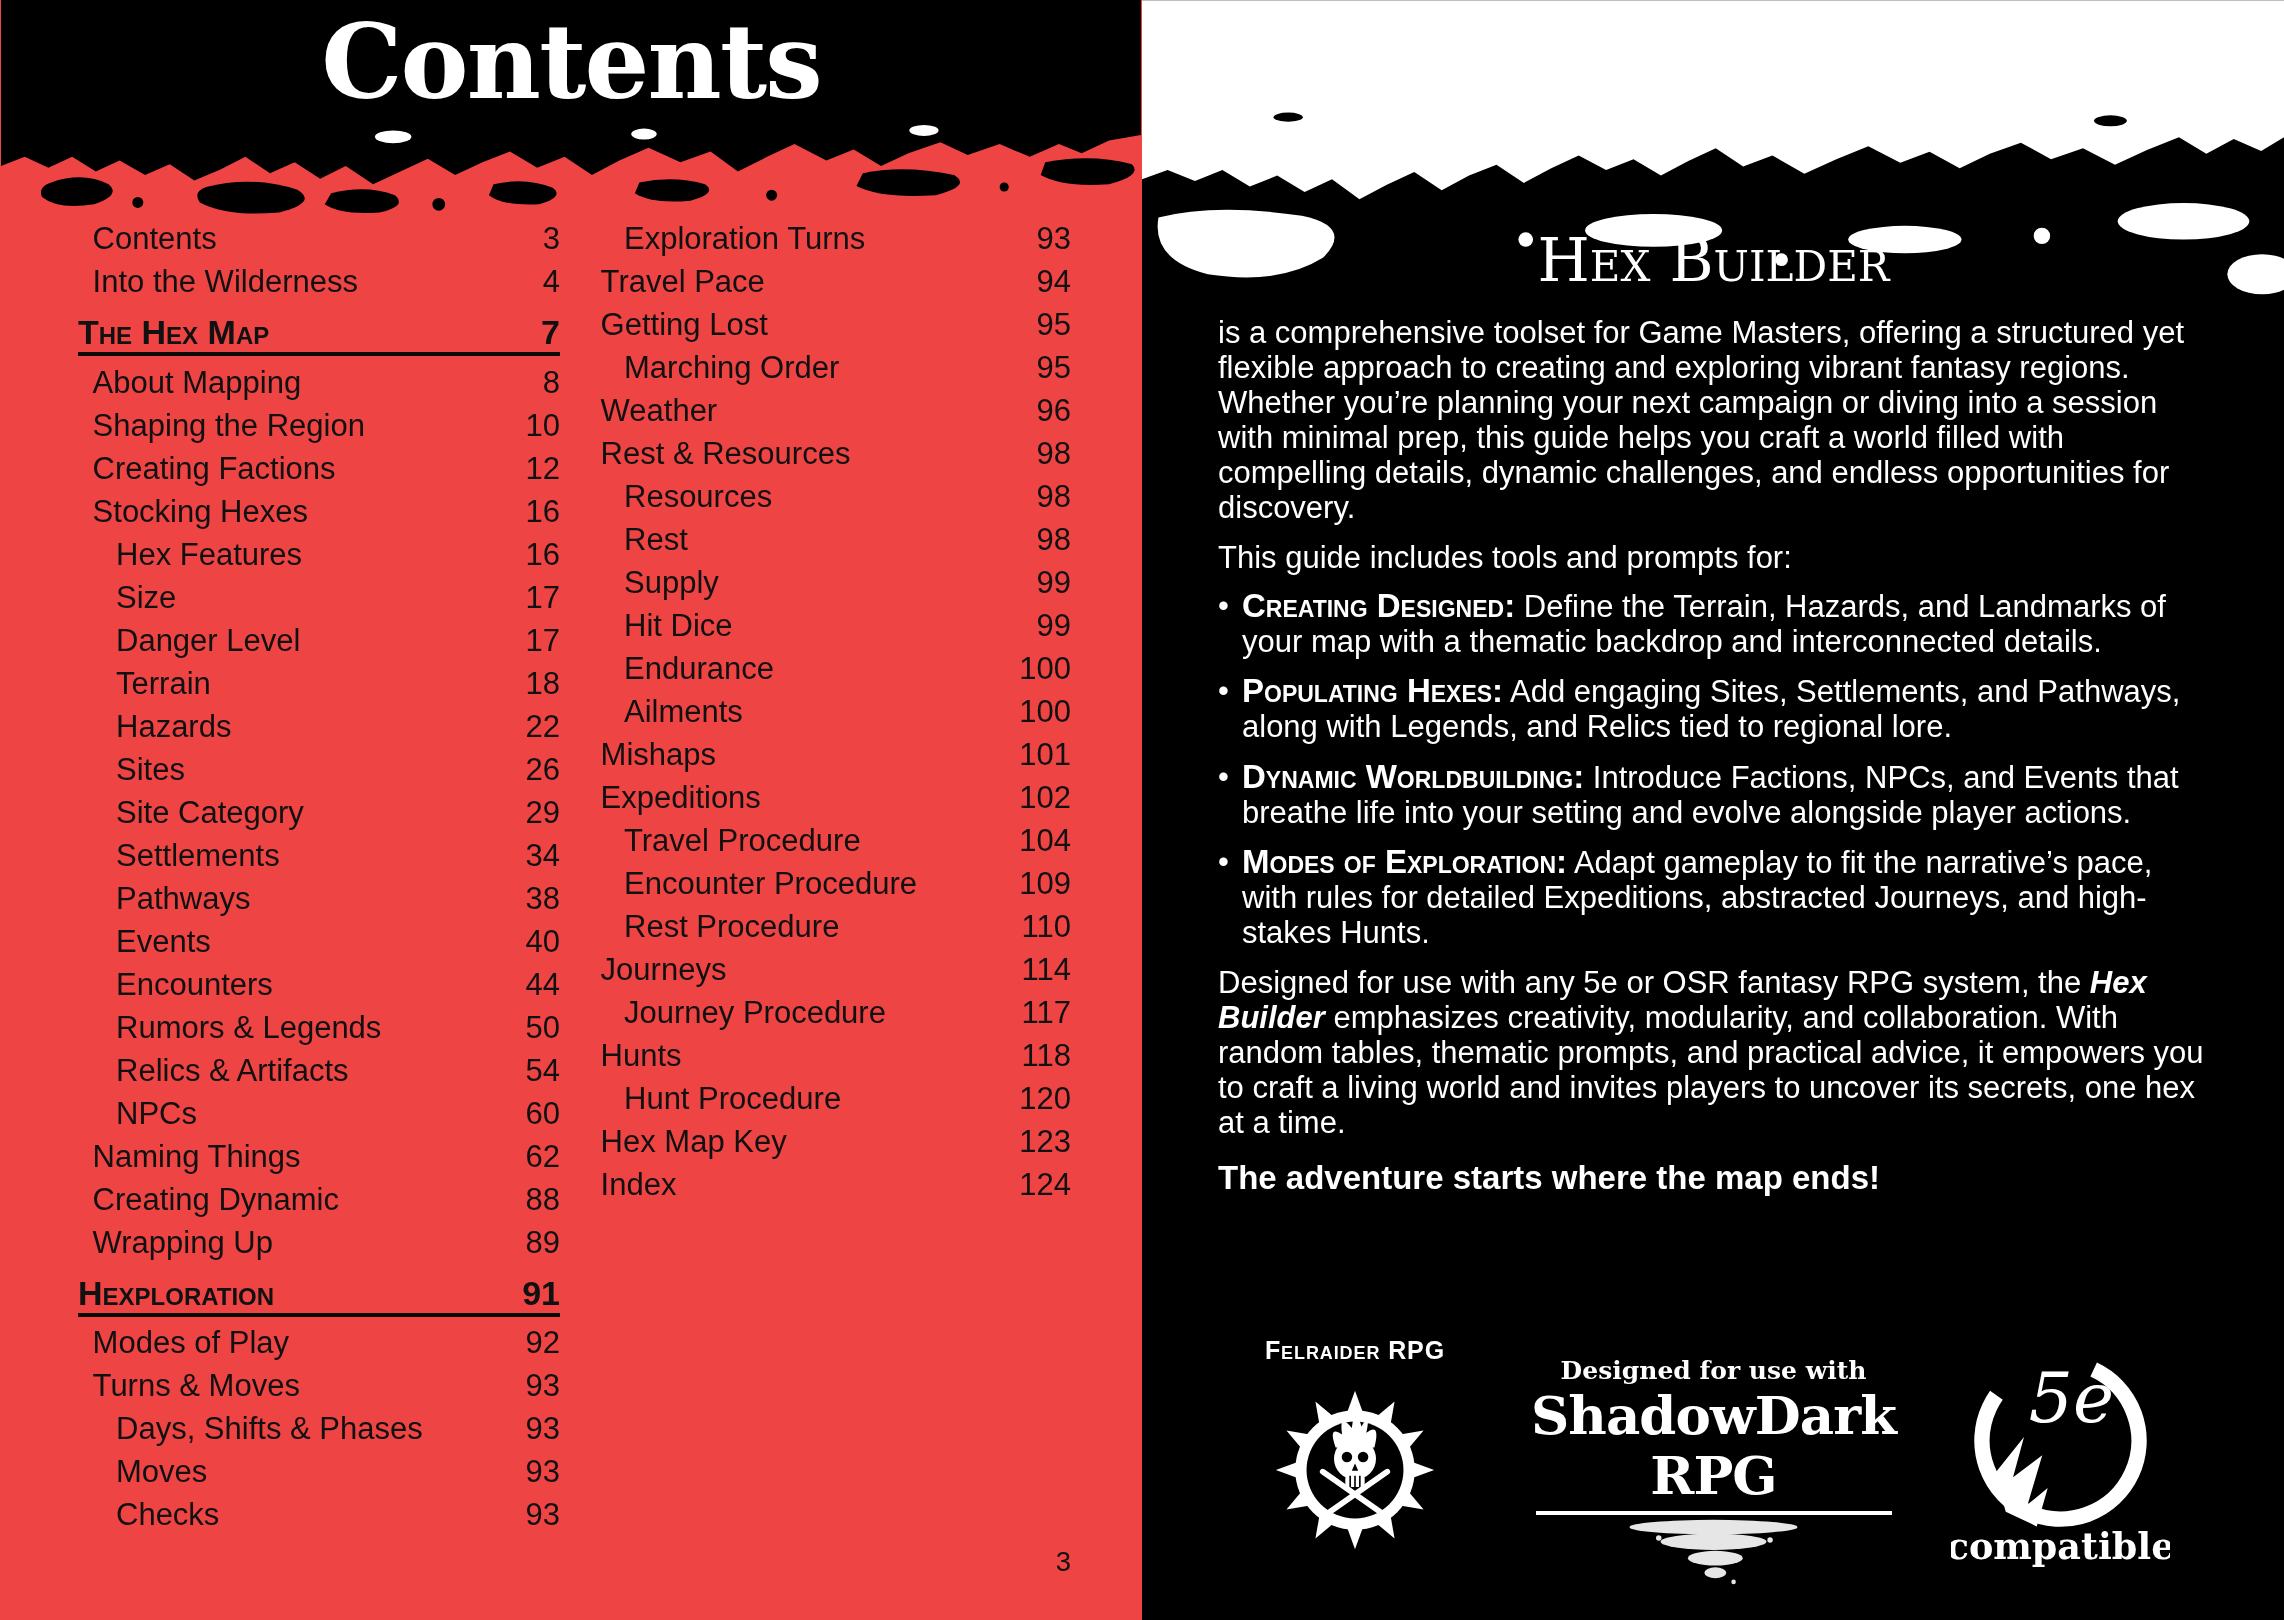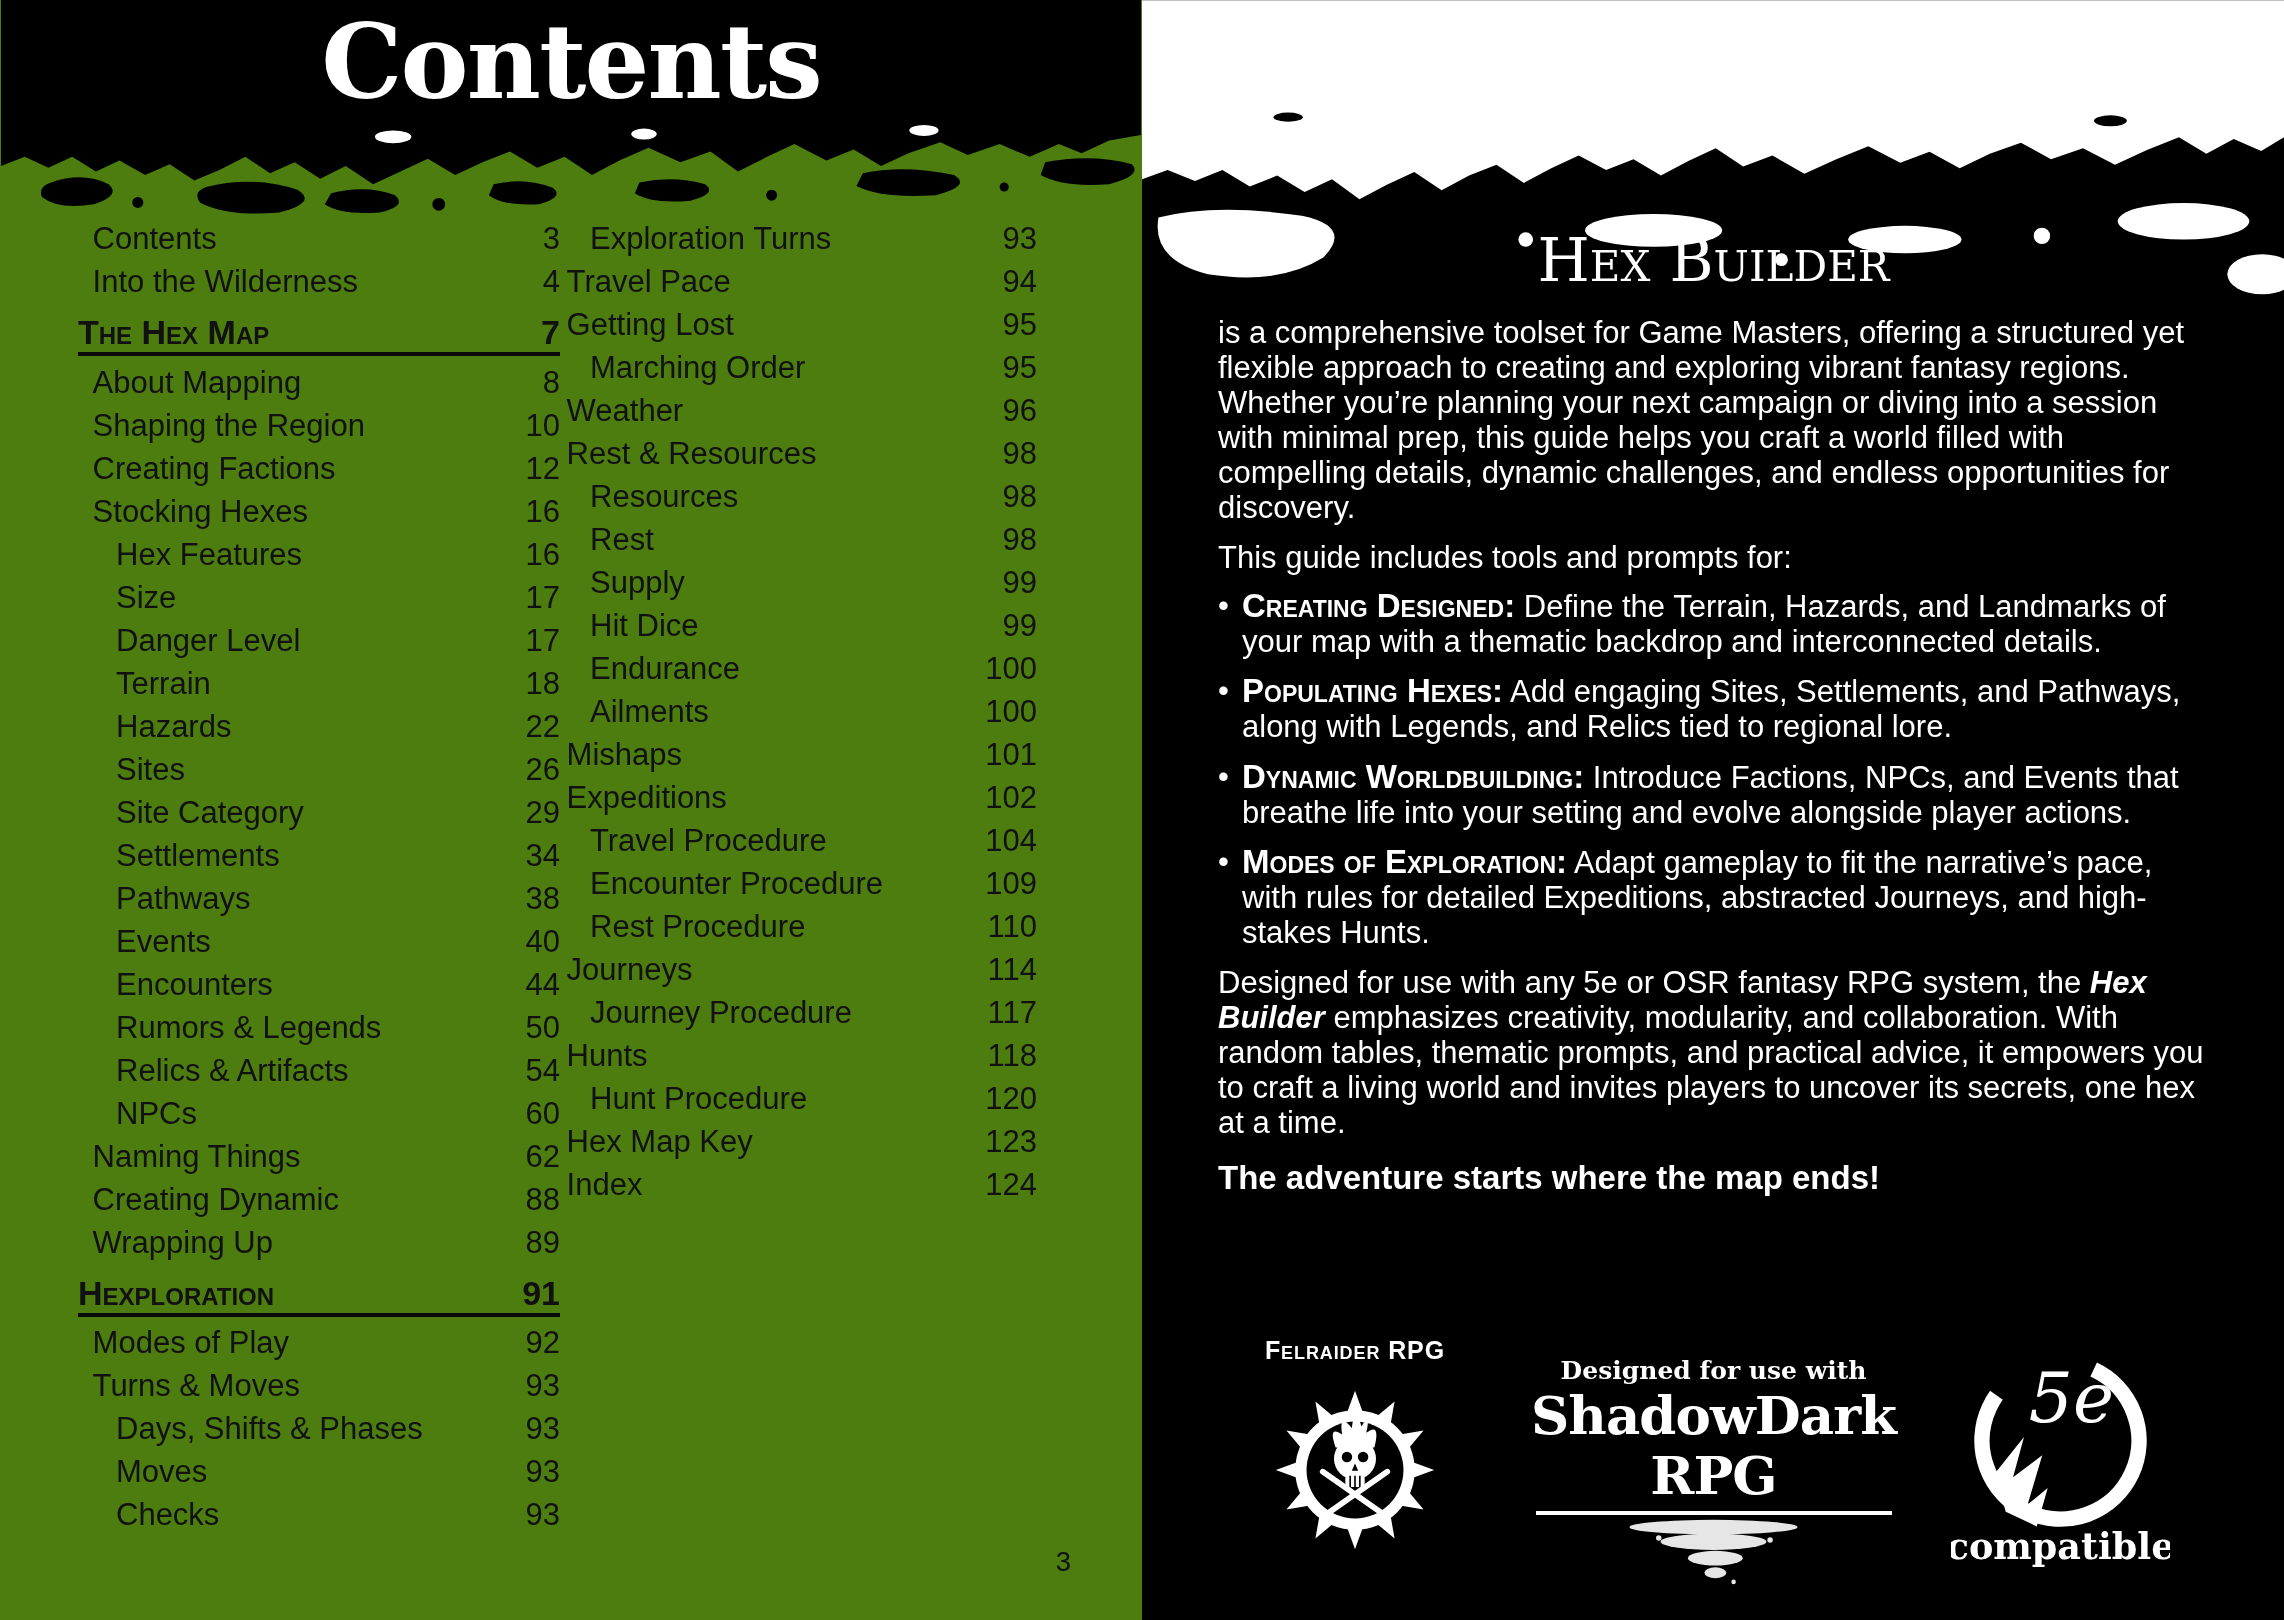--- a/index.html
+++ b/index.html
@@ -1,26 +1,26 @@
 <!DOCTYPE html>
 <html style="font-size:14.6px"><head>
 <meta charset="utf-8">
 <style>
   html,body{margin:0;padding:0;background:#777;}
   #canvas{position:relative;width:2284px;height:1620px;background:#fff;overflow:hidden;
           font-family:"Liberation Sans", sans-serif;}
   
-  .left-page{position:absolute;left:0;top:0;width:1142px;height:1620px;background:#4d7c0f;}
+  .left-page{position:absolute;left:0;top:0;width:1142px;height:1620px;background:#ef4444;}
   .left-torn{position:absolute;left:0;top:0;width:1142px;height:228px;display:block;}
   .contents-title{position:absolute;left:0;top:7.3px;width:1142px;text-align:center;
     font-family:"DejaVu Serif", serif;font-weight:bold;font-size:102px;line-height:110px;
     color:#fff;letter-spacing:-1.8px;}
   .toc-col{position:absolute;top:217px;}
   .toc-col.c1{left:78px;width:482px;}
-  .toc-col.c2{left:552px;width:485px;}
+  .toc-col.c2{left:586px;width:485px;}
   .toc-row{display:flex;align-items:baseline;height:43px;line-height:43px;
     font-size:31px;color:#111;padding-left:14.6px;}
   .toc-row .toc-page{margin-left:auto;}
   .toc-row.lvl1{padding-left:38px;}
   .toc-row.section{padding-left:0;margin-top:9.1px;height:40px;line-height:40px;
     font-weight:bold;font-variant:small-caps;font-size:34px;
     border-bottom:4.6px solid #0a0a0a;margin-bottom:4.6px;text-align:right;}
   .left-page-num{position:absolute;left:950px;top:1546px;width:121px;text-align:right;
     font-size:27.4px;color:#111;}
   

